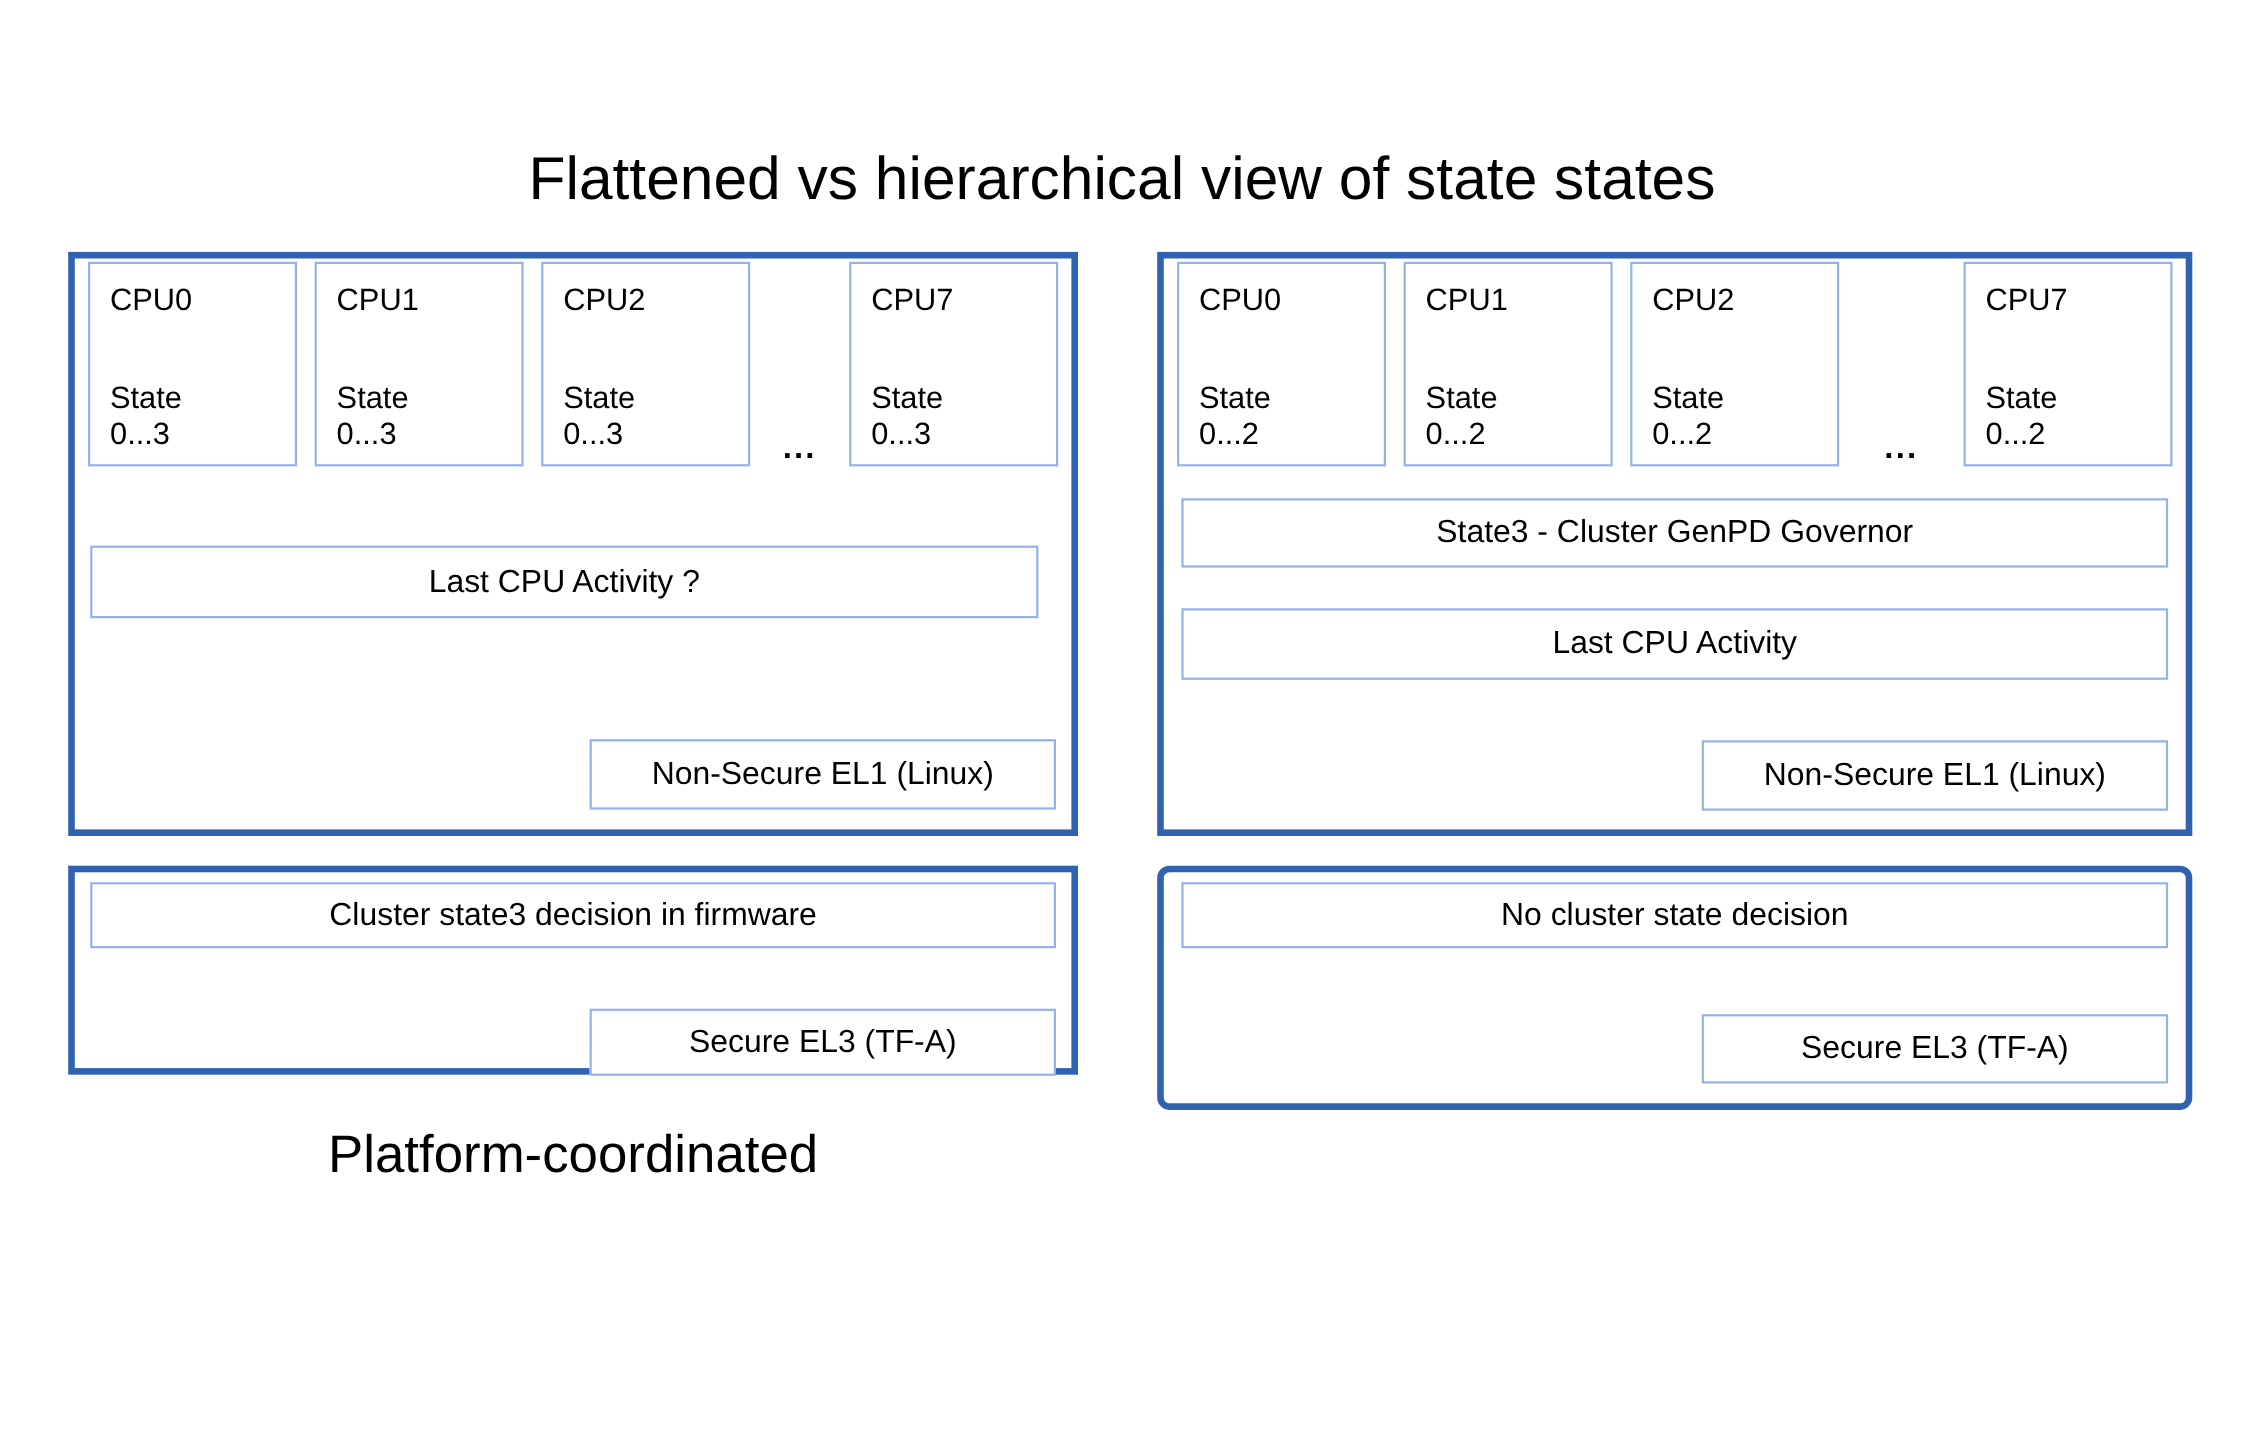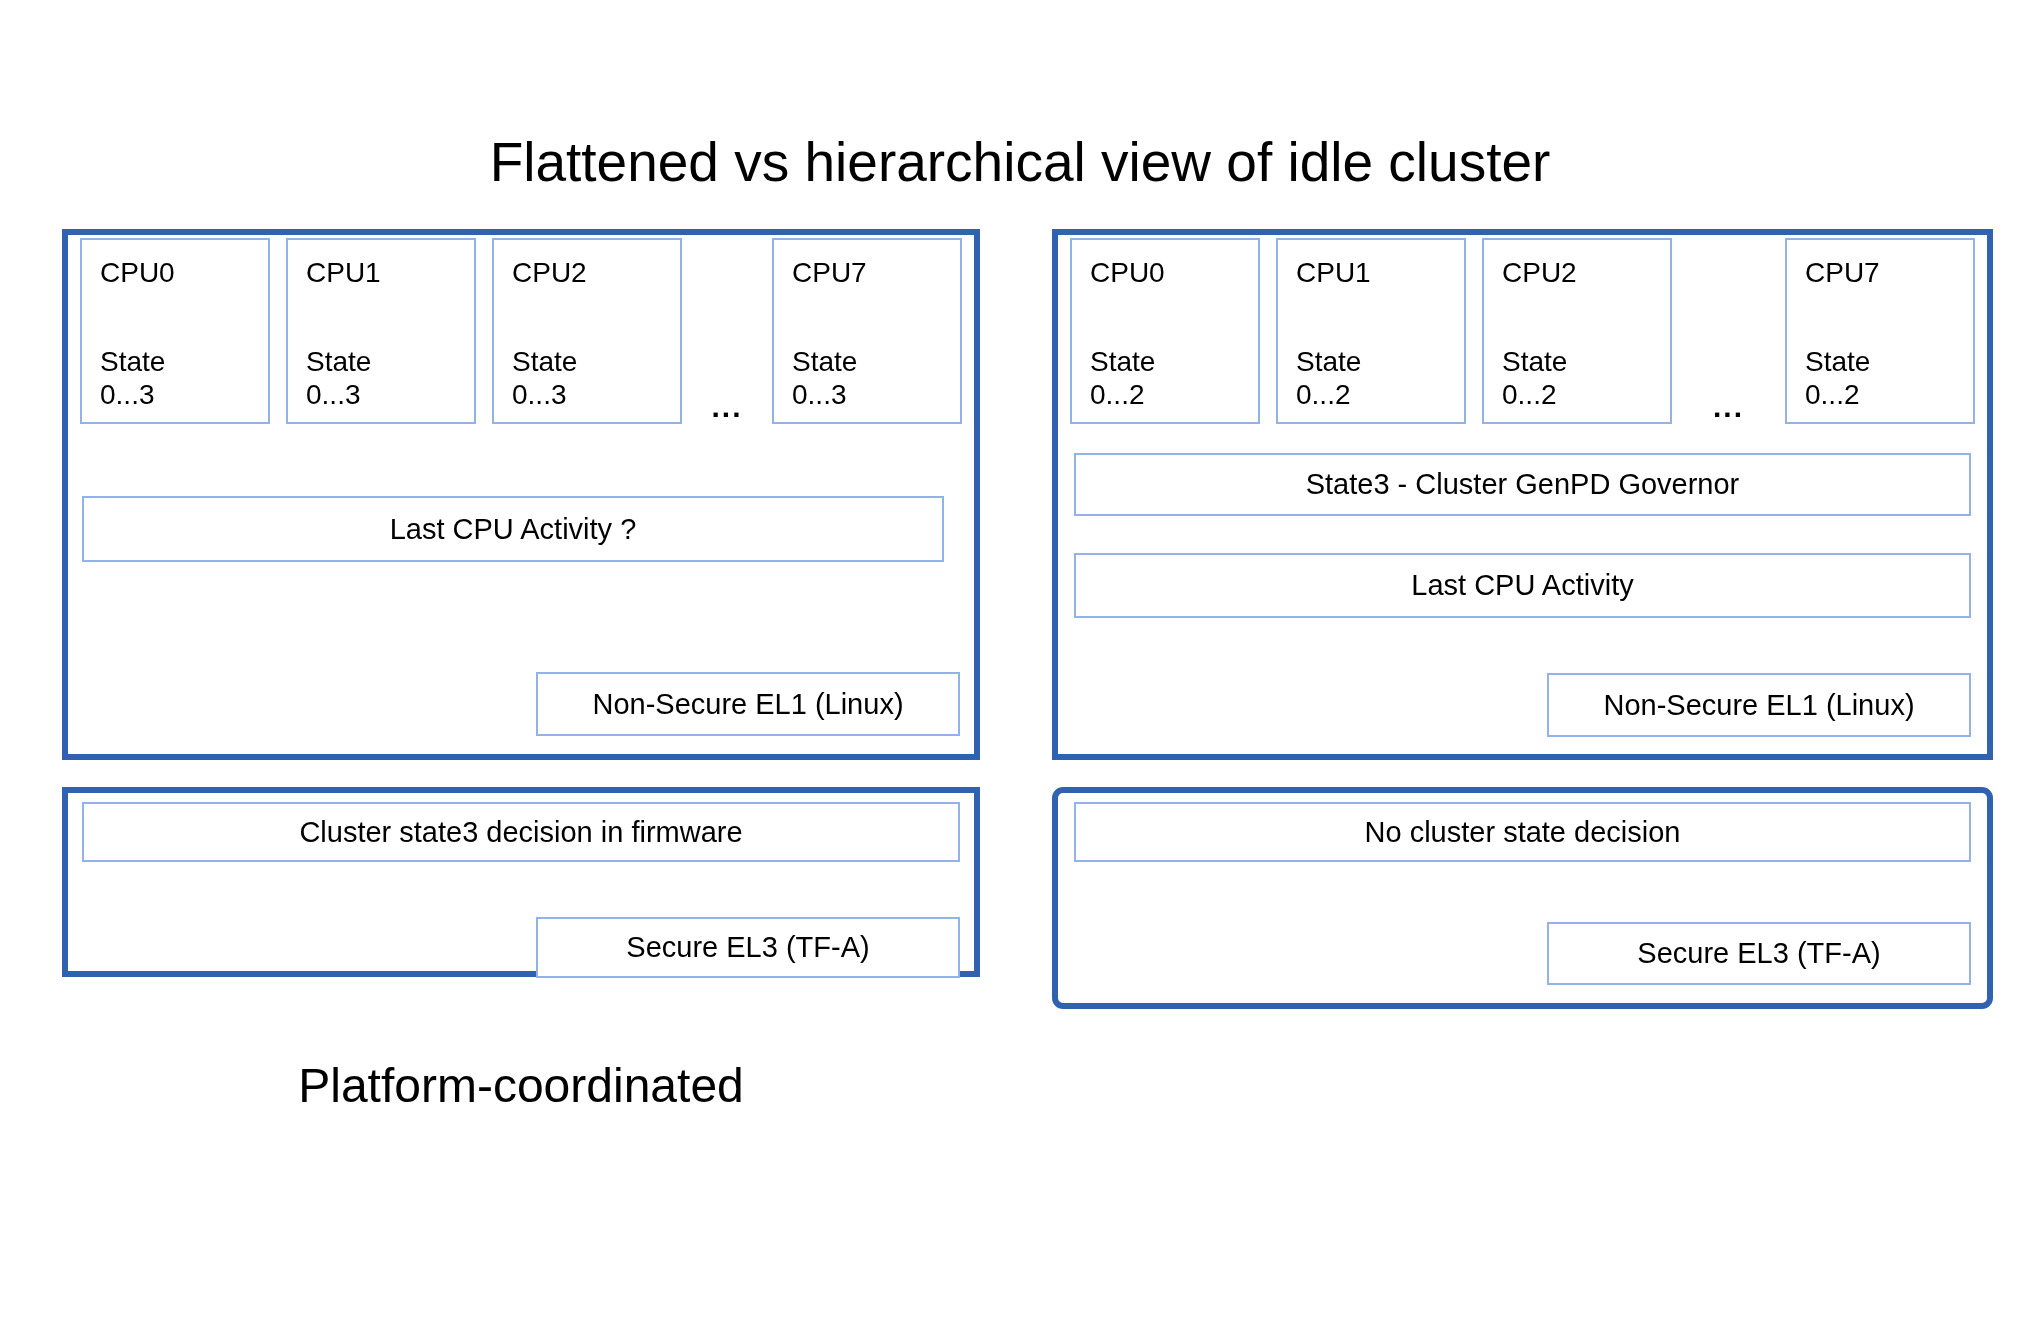--- a/index.html
+++ b/index.html
@@ -67,32 +67,32 @@
   #rp-activity { margin: 37px 16px 0 16px; height: 65px; }
   #rp-el1      { margin: 55px 16px 0 auto; width: 424px; height: 64px; }
 
   
   #bl-decision { margin: 9px 14px 0 14px; height: 60px; }
   #bl-el3      { margin: 55px 14px 0 auto; width: 424px; height: 61px; }
   #br-decision { margin: 9px 16px 0 16px; height: 60px; }
   #br-el3      { margin: 60px 16px 0 auto; width: 424px; height: 63px; }
 
   .caption {
-    position: absolute; top: 1058px;
+    position: absolute; top: 1022px;
     text-align: center; font-size: 48px; white-space: nowrap;
   }
   #caption-left  { left: 62px;  width: 918px; }
   #caption-right { left: 1052px; width: 941px; }
 </style>
 </head>
 <body>
 
 <div class="canvas">
 
-  <div class="title">Flattened vs hierarchical view of idle cluster</div>
+  <div class="title">Flattened vs hierarchical view of state states</div>
 
   <section class="panel" id="panel-left-top">
     <div class="cpu-row">
       <div class="cpu-box">
         <div class="cpu-name">CPU0</div>
         <div class="cpu-state">
           <div>State</div>
           <div>0...3</div>
         </div>
       </div>

